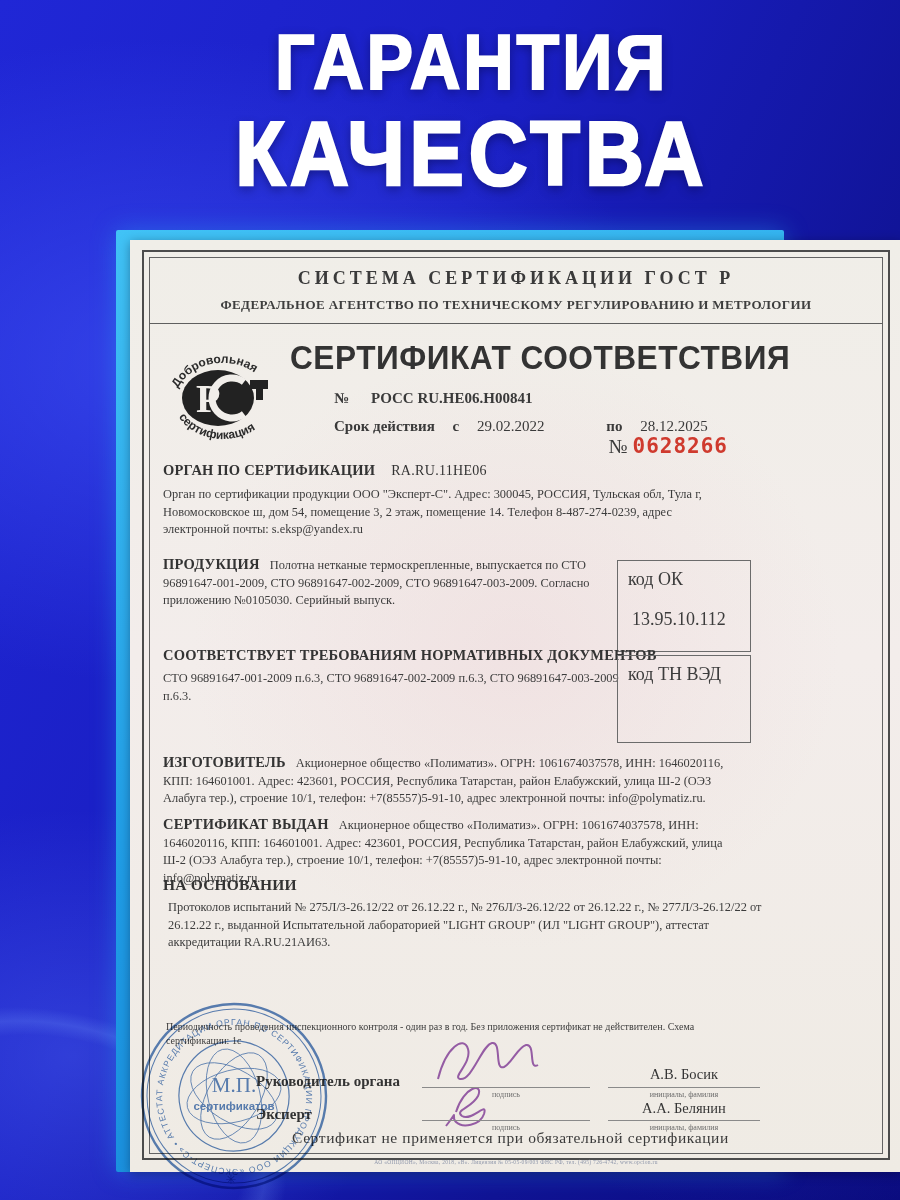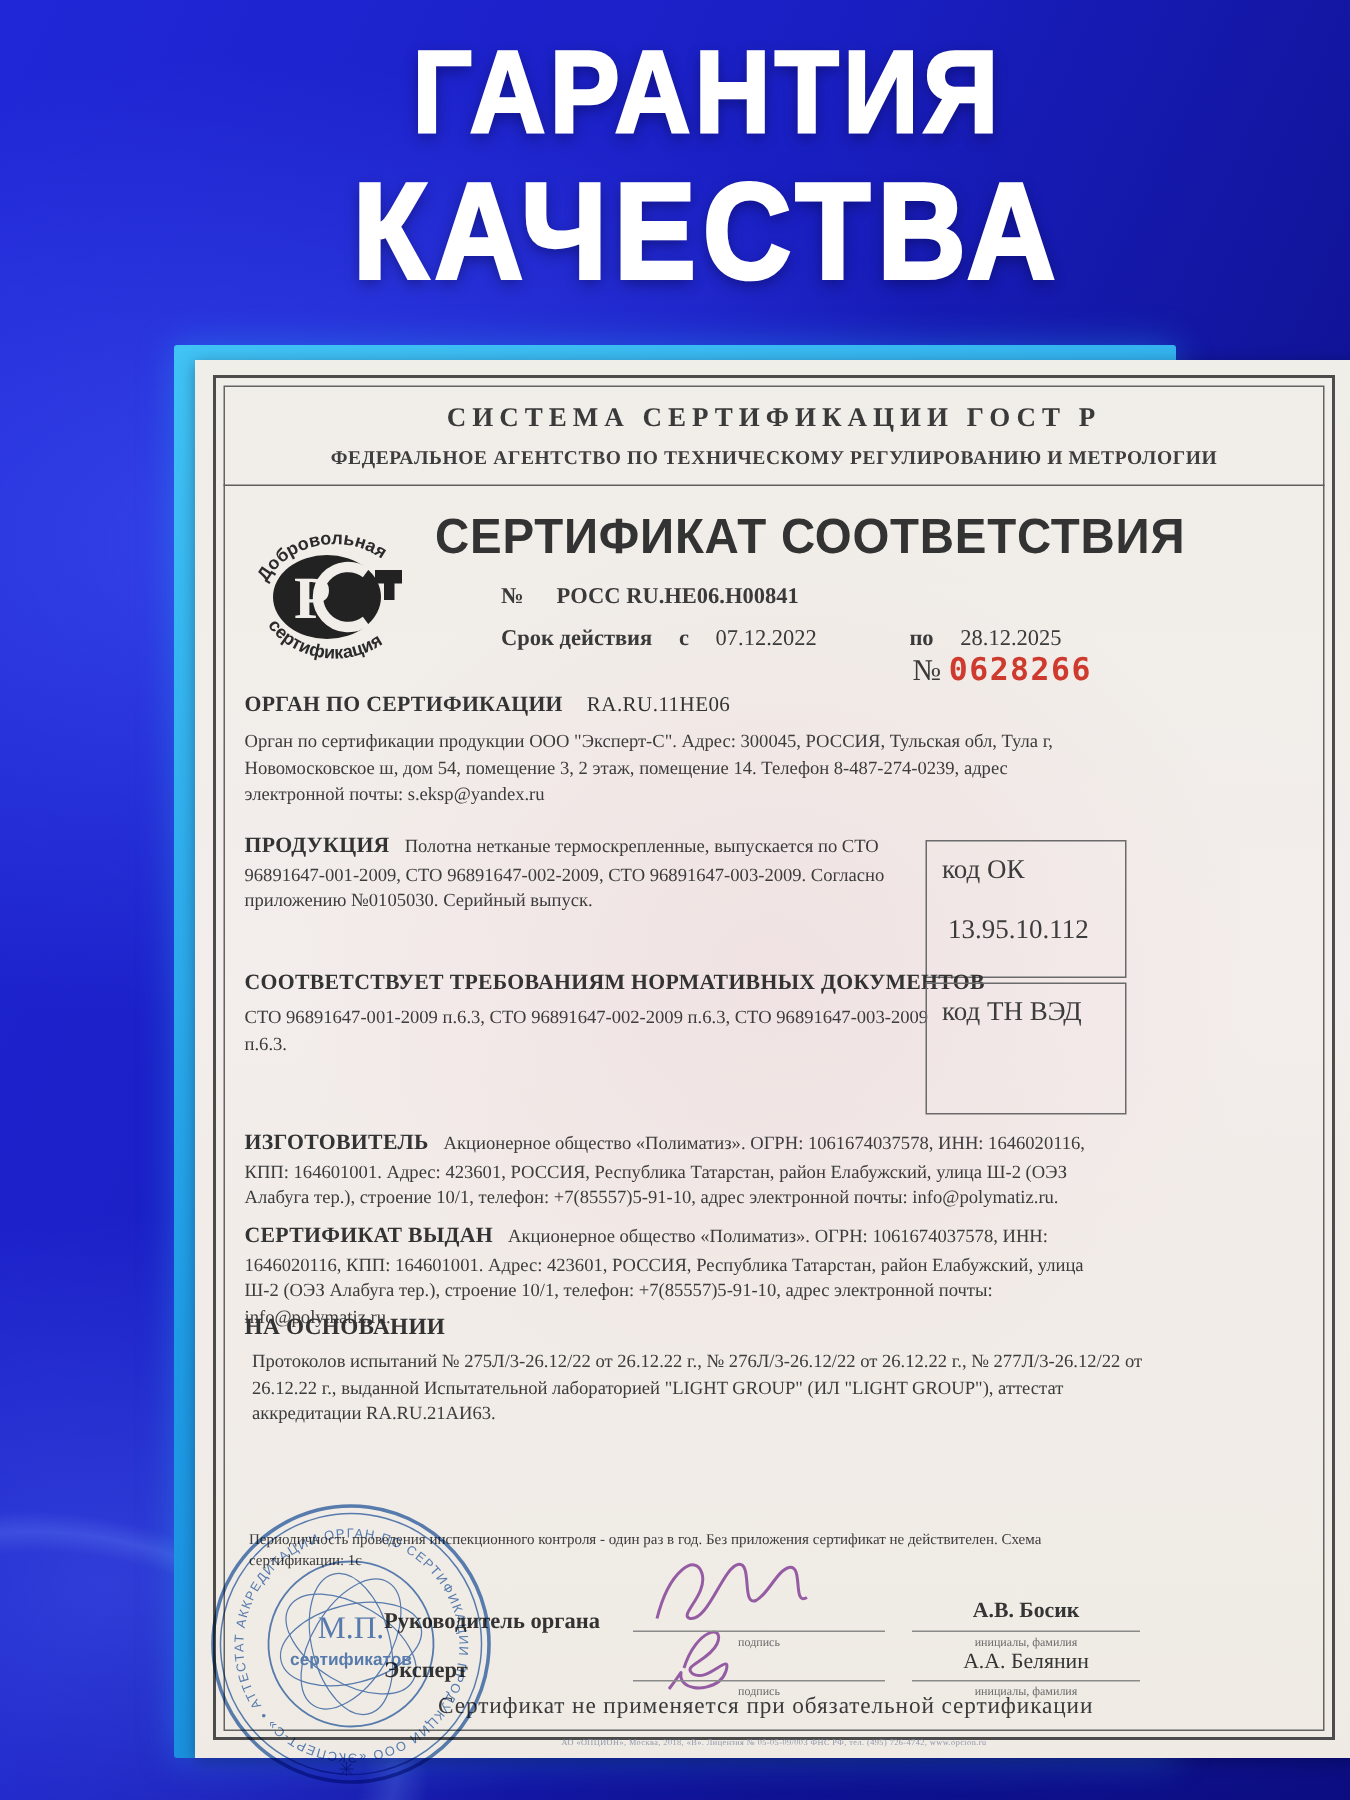--- a/index.html
+++ b/index.html
@@ -91,21 +91,21 @@
   .line-s1 { top:847px; left:292px; width:168px; }
   .line-n1 { top:847px; left:478px; width:152px; }
   .line-s2 { top:880px; left:292px; width:168px; }
   .line-n2 { top:880px; left:478px; width:152px; }
   .under-label { font-size:8px; color:#6b6b6b; text-align:center; }
   .ul-s1 { top:850px; left:292px; width:168px; }
   .ul-n1 { top:850px; left:478px; width:152px; }
   .ul-s2 { top:883px; left:292px; width:168px; }
   .ul-n2 { top:883px; left:478px; width:152px; }
   .sig-name { font-size:14.5px; color:#353535; text-align:center; }
-  .name1 { top:826px; left:478px; width:152px;font-weight:bold; }
+  .name1 { top:826px; left:478px; width:152px; }
   .name2 { top:860px; left:478px; width:152px; }
   .sig-svg1 { top:793px; left:300px; }
   .sig-svg2 { top:838px; left:296px; }
 
   .footer-line { top:889px; left:162px; font-size:15.5px; letter-spacing:.6px; color:#3a3a3a; }
   .stamp { top:752px; left:-2px; mix-blend-mode:multiply; opacity:.85; }
   .microprint { top:919px; left:0; width:100%; text-align:center; font-size:5.5px; color:#8f97ab; letter-spacing:.3px; }
 </style>
 </head>
 <body>
@@ -149,21 +149,21 @@
 
   <div class="abs cert-title">СЕРТИФИКАТ СООТВЕТСТВИЯ</div>
 
   <div class="abs numline">
     <span>№</span><span class="gap"></span><span>РОСС RU.HE06.H00841</span>
   </div>
 
   <div class="abs validity">
     <b>Срок действия</b>
     <b class="d">с</b>
-    <span class="d">07.12.2022</span>
+    <span class="d">29.02.2022</span>
     <b class="po">по</b>
     <span class="d">28.12.2025</span>
   </div>
 
   <div class="abs blanknum">
     <span>№</span>
     <span class="digits">0628266</span>
   </div>
 
   <div class="abs sec-label org-head">

